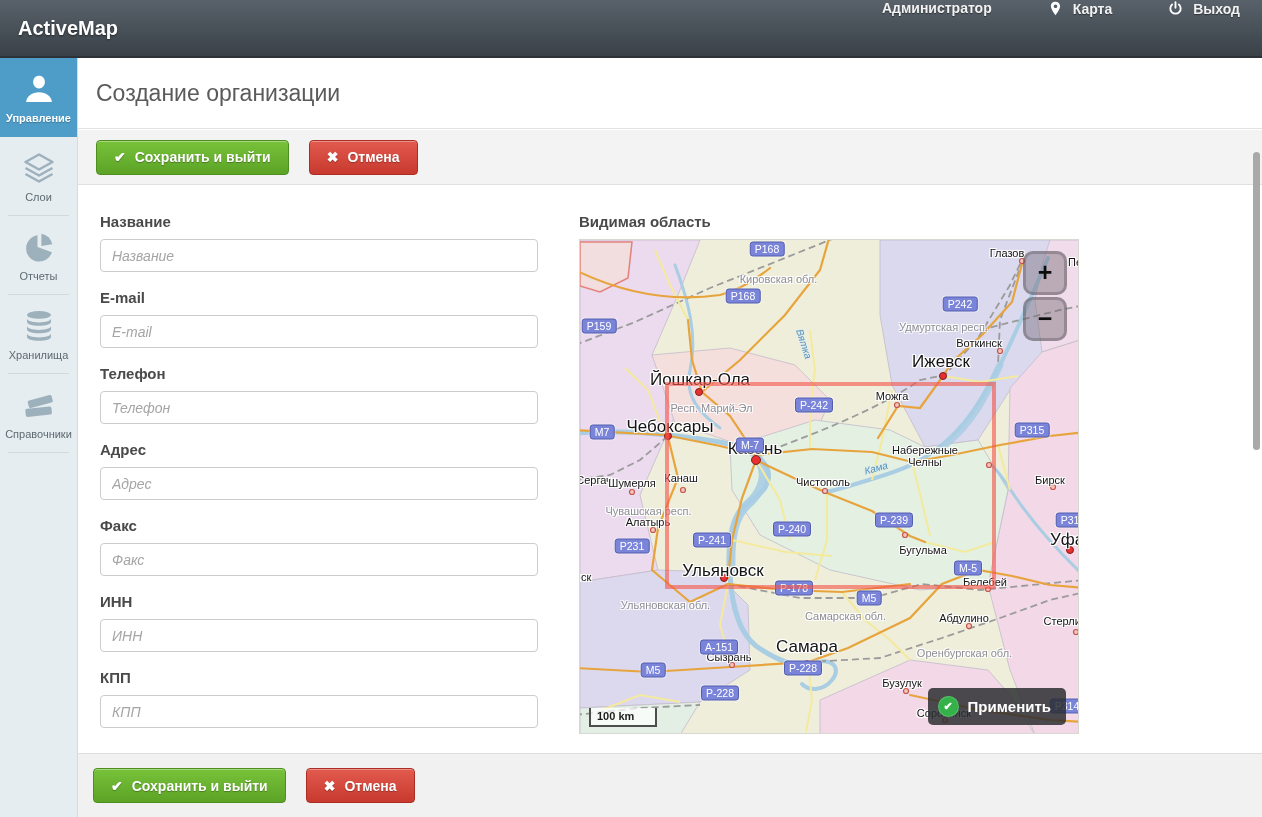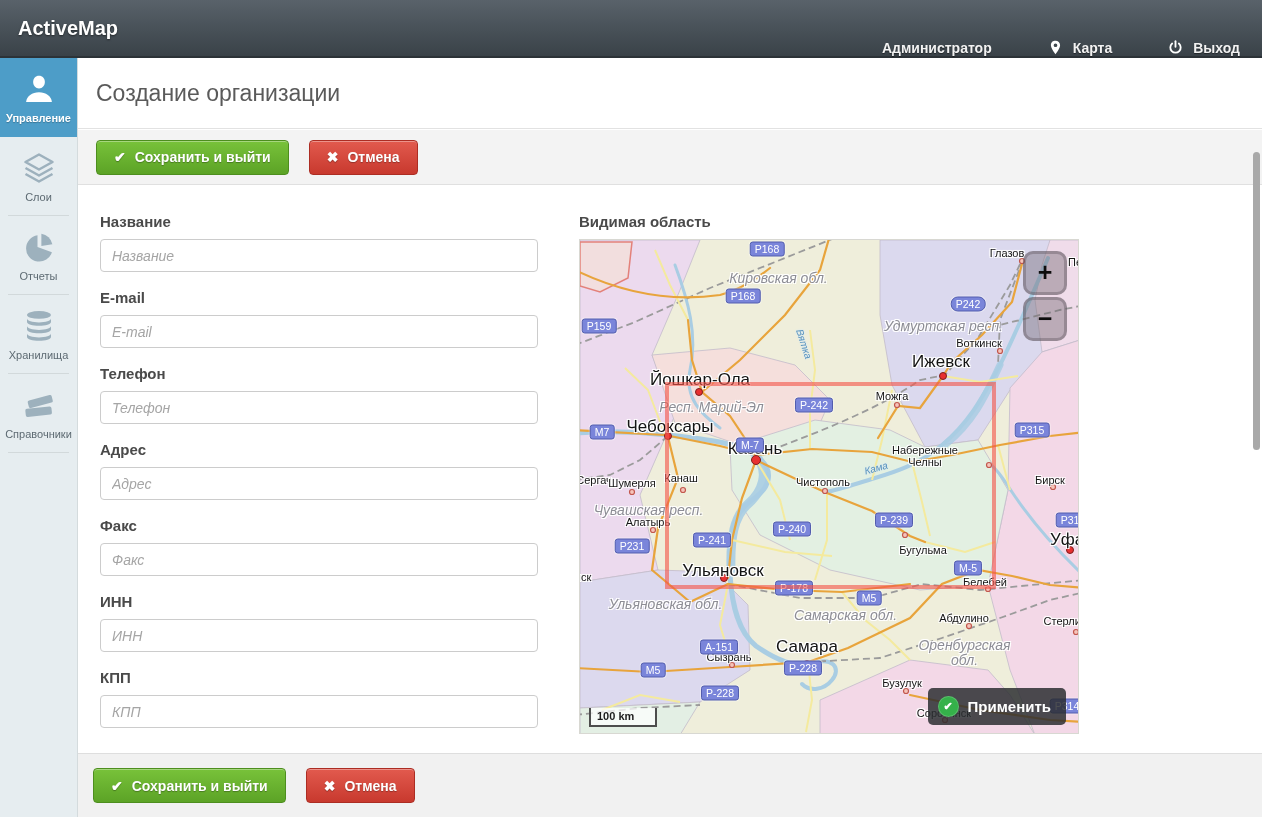--- a/index.html
+++ b/index.html
@@ -6,21 +6,21 @@
   body { font-family:"Liberation Sans", sans-serif; background:#555; }
   .app { position:relative; width:1262px; height:817px; background:#f1f1f1; overflow:hidden;
          font-family:"Liberation Sans", sans-serif; }
 
   
   .topbar { position:absolute; left:0; top:0; width:1262px; height:58px;
             background:linear-gradient(#59626a 0%, #475057 55%, #3a4248 100%);
             border-bottom:2px solid #2c3237; display:flex; align-items:center; z-index:30; }
   .logo { color:#fff; font-size:20px; font-weight:bold; padding-left:18px;
           text-shadow:0 1px 2px rgba(0,0,0,.5); }
-  .topbar-right { margin-left:auto; display:flex; height:100%; align-items:flex-end; }
+  .topbar-right { margin-left:auto; display:flex; height:100%; align-items:flex-start; }
   .hdr-item { display:flex; align-items:center; gap:9px; padding:0 27px; color:#f2f2f2;
               font-size:14px; font-weight:bold; text-shadow:0 1px 1px rgba(0,0,0,.45); cursor:default; }
   .hdr-item.link { cursor:pointer; }
   .hdr-sep { width:1px; background:rgba(0,0,0,.35); box-shadow:1px 0 0 rgba(255,255,255,.07); margin:0; }
   .hdr-item svg { display:block; }
 
   
   .sidebar { position:absolute; left:0; top:58px; width:78px; height:759px;
              background:#e6edf0; border-right:1px solid #d4dbdd; z-index:20; }
   .side-item { position:relative; height:79px; display:flex; flex-direction:column;
@@ -66,21 +66,21 @@
                         color:#4a4a4a; margin-bottom:8px; }
   .map { position:relative; width:500px; height:495px; overflow:hidden; background:#efeedb;
          border:1px solid #d8d8d2; cursor:grab; }
   .map svg.base { position:absolute; left:0; top:0; }
   .overlay { position:absolute; left:0; top:0; width:100%; height:100%; }
   .mlbl { position:absolute; transform:translate(-50%,-50%); white-space:pre-line;
           text-align:center; pointer-events:none; line-height:1.1; }
   .city { font-size:11px; color:#141414;
           text-shadow:-1px -1px 0 #fff,1px -1px 0 #fff,-1px 1px 0 #fff,1px 1px 0 #fff,0 0 3px #fff; }
   .city.major { font-size:17px; }
-  .region { font-size:14px; font-style:italic; color:#8d8d95;
+  .region { font-size:11px; color:#8d8d95;
           text-shadow:-1px -1px 0 #fff,1px -1px 0 #fff,-1px 1px 0 #fff,1px 1px 0 #fff;padding-left:11px; }
   .river { font-size:10px; font-style:italic; color:#5a93bd;
           text-shadow:0 0 2px #d6e9f5,0 0 2px #d6e9f5; }
   .badge { font-size:10.5px; color:#fff; background:#7a85da; border:1px solid #525dae;
            border-radius:3px; padding:0px 4px; line-height:13px;
            box-shadow:0 0 0 1px rgba(255,255,255,.35); }
   .selection { position:absolute; border:4px solid rgba(243,85,74,.62); }
   .zoomctl { position:absolute; left:443px; top:11px; width:44px; }
   .zoombtn { width:44px; height:44px; border-radius:10px; margin-bottom:2px;
              background:rgba(108,98,108,.40); border:3px solid rgba(92,82,92,.38);
@@ -377,21 +377,21 @@
               <span class="mlbl region" style="left: 358px; top: 87px;">Удмуртская респ.</span>
               <span class="mlbl region" style="left: 126px; top: 168px;">Респ. Марий-Эл</span>
               <span class="mlbl region" style="left: 63px; top: 271px;">Чувашская респ.</span>
               <span class="mlbl region" style="left: 80px; top: 365px;">Ульяновская обл.</span>
               <span class="mlbl region" style="left: 260px; top: 376px;">Самарская обл.</span>
               <span class="mlbl region" style="left: 379px; top: 413px;">Оренбургская обл.</span>
               <span class="mlbl river" style="left: 296px; top: 228px; transform: translate(-50%, -50%) rotate(-15deg);">Кама</span>
               <span class="mlbl river" style="left: 224px; top: 104px; transform: translate(-50%, -50%) rotate(72deg);">Вятка</span>
               <span class="mlbl badge" style="left: 187px; top: 9px;">Р168</span>
               <span class="mlbl badge" style="left: 163px; top: 56px;">Р168</span>
-              <span class="mlbl badge" style="left: 388px; top: 64px; border-radius: 7px;">Р242</span>
+              <span class="mlbl badge" style="left: 380px; top: 64px;">Р242</span>
               <span class="mlbl badge" style="left: 19px; top: 86px;">Р159</span>
               <span class="mlbl badge" style="left: 234px; top: 165px;">Р-242</span>
               <span class="mlbl badge" style="left: 22px; top: 192px;">М7</span>
               <span class="mlbl badge" style="left: 170px; top: 205px;">М-7</span>
               <span class="mlbl badge" style="left: 452px; top: 190px;">Р315</span>
               <span class="mlbl badge" style="left: 52px; top: 306px;">Р231</span>
               <span class="mlbl badge" style="left: 132px; top: 300px;">Р-241</span>
               <span class="mlbl badge" style="left: 212px; top: 289px;">Р-240</span>
               <span class="mlbl badge" style="left: 314px; top: 280px;">Р-239</span>
               <span class="mlbl badge" style="left: 493px; top: 280px;">Р315</span>

